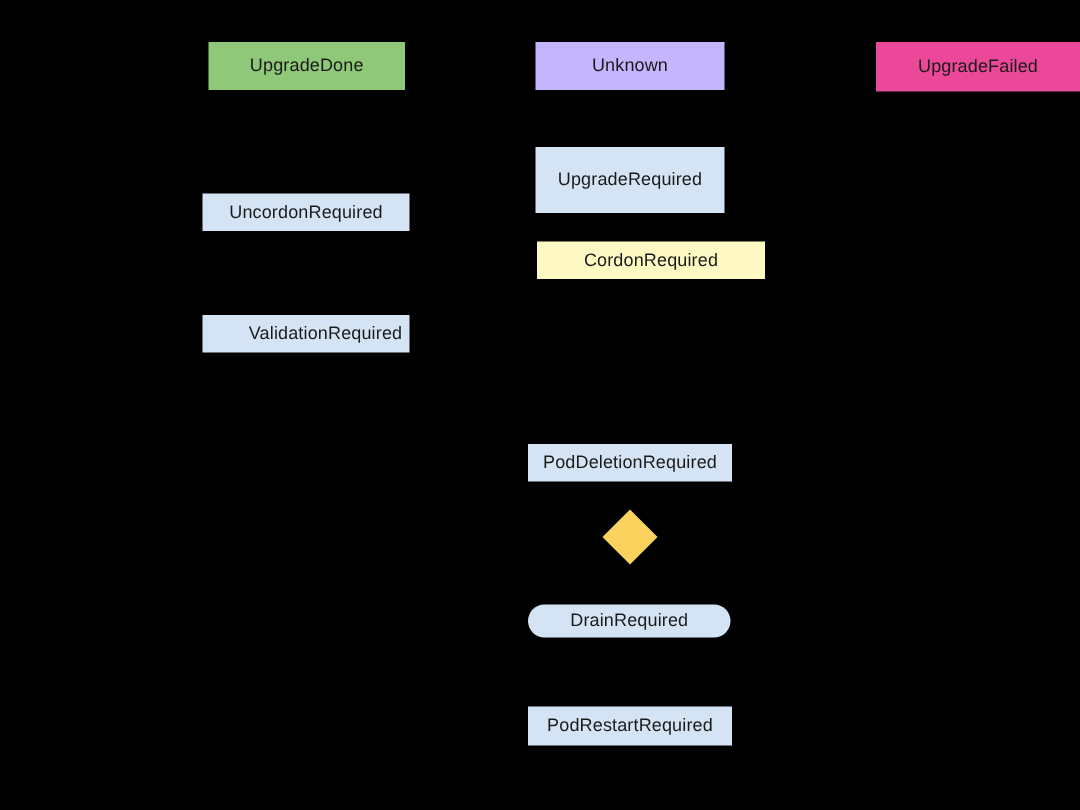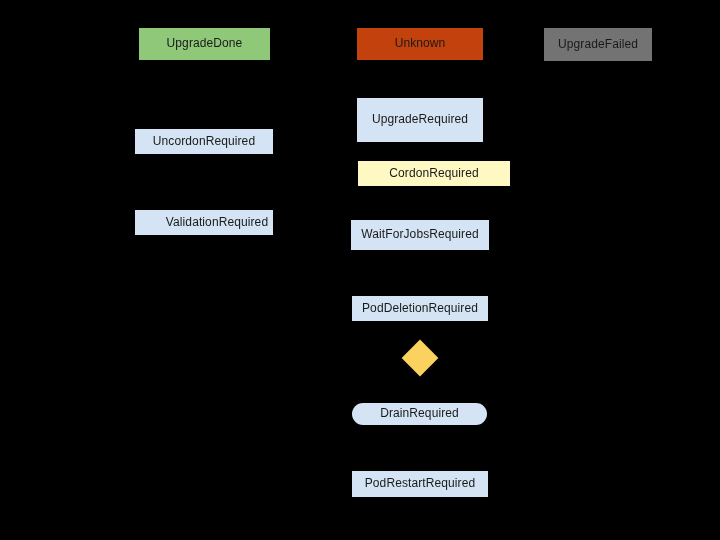--- a/index.html
+++ b/index.html
@@ -50,47 +50,44 @@
 </style>
 </head>
 <body>
 
 <div id="canvas">
 
   <div class="node" style="left:103px; top:28px; width:131px; height:32px; background:#8fc878;">
     <span class="node-label">UpgradeDone</span>
   </div>
 
-  <div class="node" style="left:321px; top:28px; width:126px; height:32px; background:#c2410c;">
+  <div class="node" style="left:321px; top:28px; width:126px; height:32px; background:#c4b5fd;">
     <span class="node-label">Unknown</span>
   </div>
 
-  <div class="node" style="left:508px; top:28px; width:108px; height:33px; background:#737373;">
+  <div class="node" style="left:548px; top:28px; width:136px; height:33px; background:#ec4899;">
     <span class="node-label">UpgradeFailed</span>
   </div>
 
   <div class="node" style="left:321px; top:98px; width:126px; height:44px; background:#d4e4f4;">
     <span class="node-label">UpgradeRequired</span>
   </div>
 
   <div class="node" style="left:99px; top:129px; width:138px; height:25px; background:#d4e4f4;">
     <span class="node-label">UncordonRequired</span>
   </div>
 
   <div class="node" style="left:322px; top:161px; width:152px; height:25px; background:#fef9c3;">
     <span class="node-label">CordonRequired</span>
   </div>
 
   <div class="node" style="left:99px; top:210px; width:138px; height:25px; background:#d4e4f4;padding-left:26px;">
     <span class="node-label">ValidationRequired</span>
   </div>
 
-  <div class="node" style="left:315px; top:220px; width:138px; height:30px; background:#d4e4f4;">
-    <span class="node-label">WaitForJobsRequired</span>
-  </div>
 
   <div class="node" style="left:316px; top:296px; width:136px; height:25px; background:#d4e4f4;">
     <span class="node-label">PodDeletionRequired</span>
   </div>
 
   <div class="diamond" style="left:371px; top:345px; width:26px; height:26px;">
     <div class="diamond-inner" style="background:#fbd25e;"></div>
   </div>
 
   <div class="node" style="left:316px; top:403px; width:135px; height:22px; background:#d4e4f4;border-radius:11px;">

